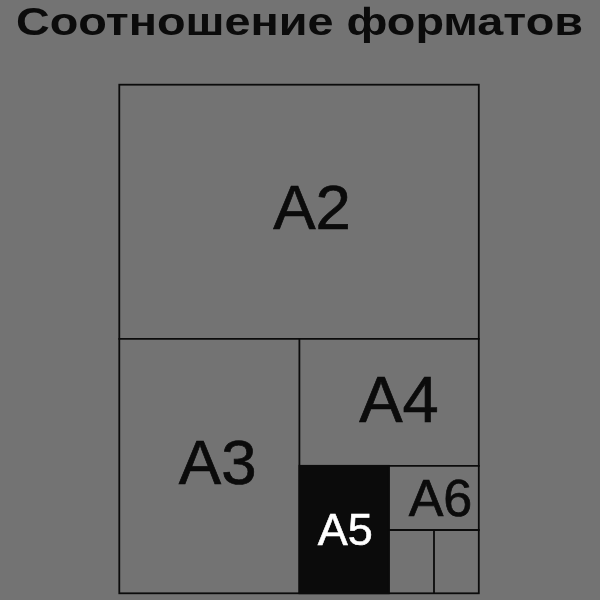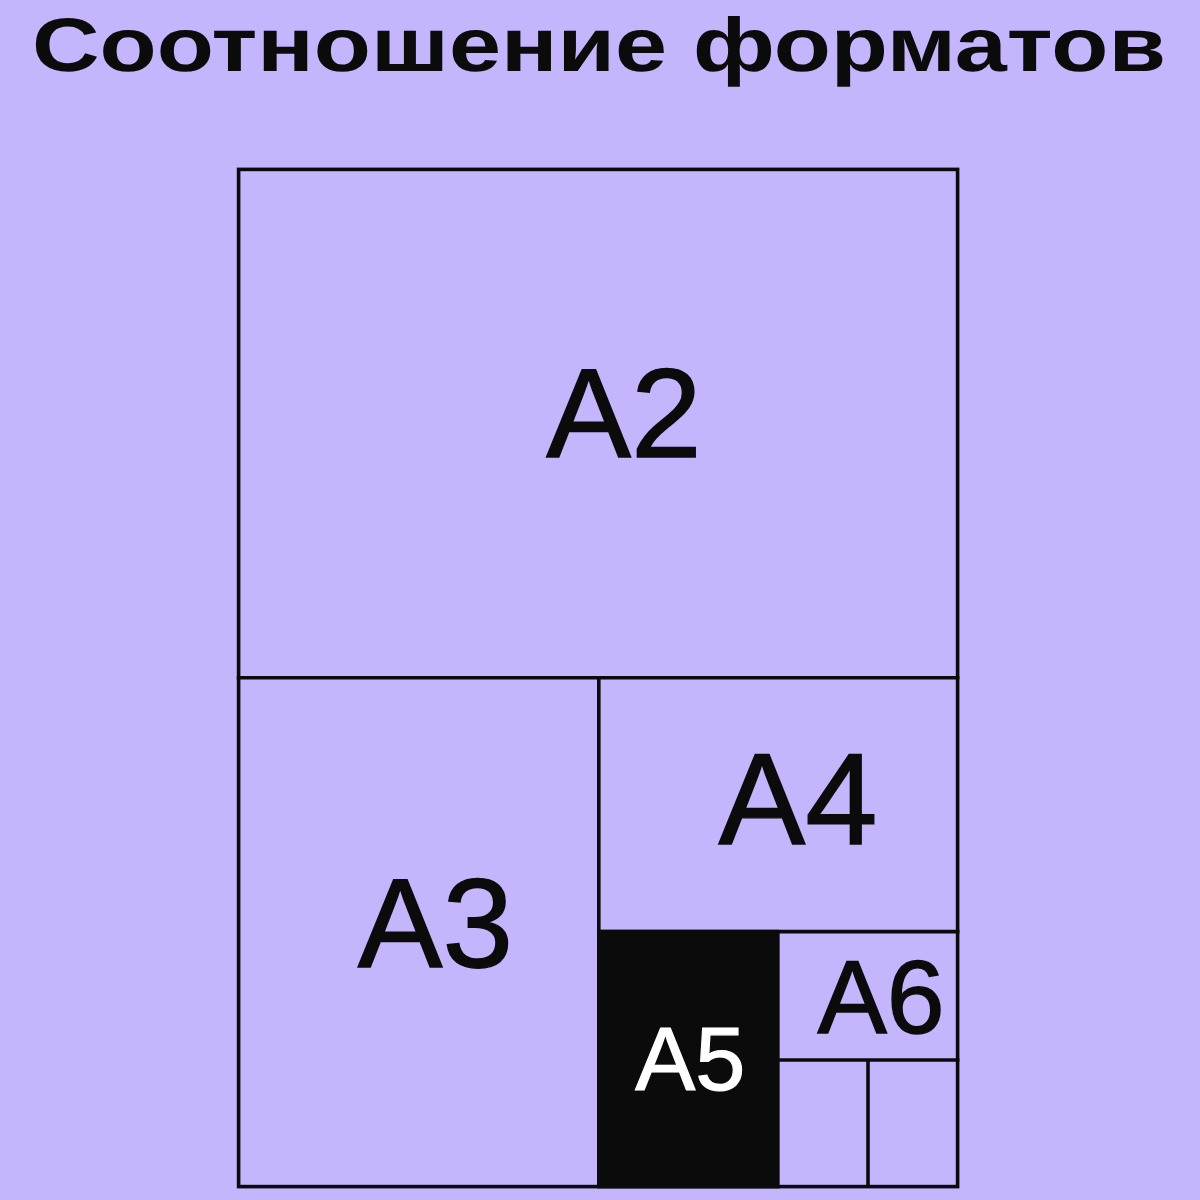--- a/index.html
+++ b/index.html
@@ -1,16 +1,16 @@
 <!DOCTYPE html>
 <html><head>
 <meta charset="utf-8">
 <style>
   html,body{margin:0;padding:0;background:#ffffff;}
-  #page{position:relative;width:600px;height:600px;background:#c4b5fd;overflow:hidden;
+  #page{position:relative;width:600px;height:600px;background:#737373;overflow:hidden;
         font-family:"Liberation Sans",sans-serif;}
   svg{position:absolute;left:0;top:0;}
   text{font-family:"Liberation Sans",sans-serif;}
   .thick{stroke:#0b0b0b;stroke-width:0.7px;}
   .thickw{stroke:#ffffff;stroke-width:0.6px;}
 </style>
 </head>
 <body>
 
 <div id="page">

